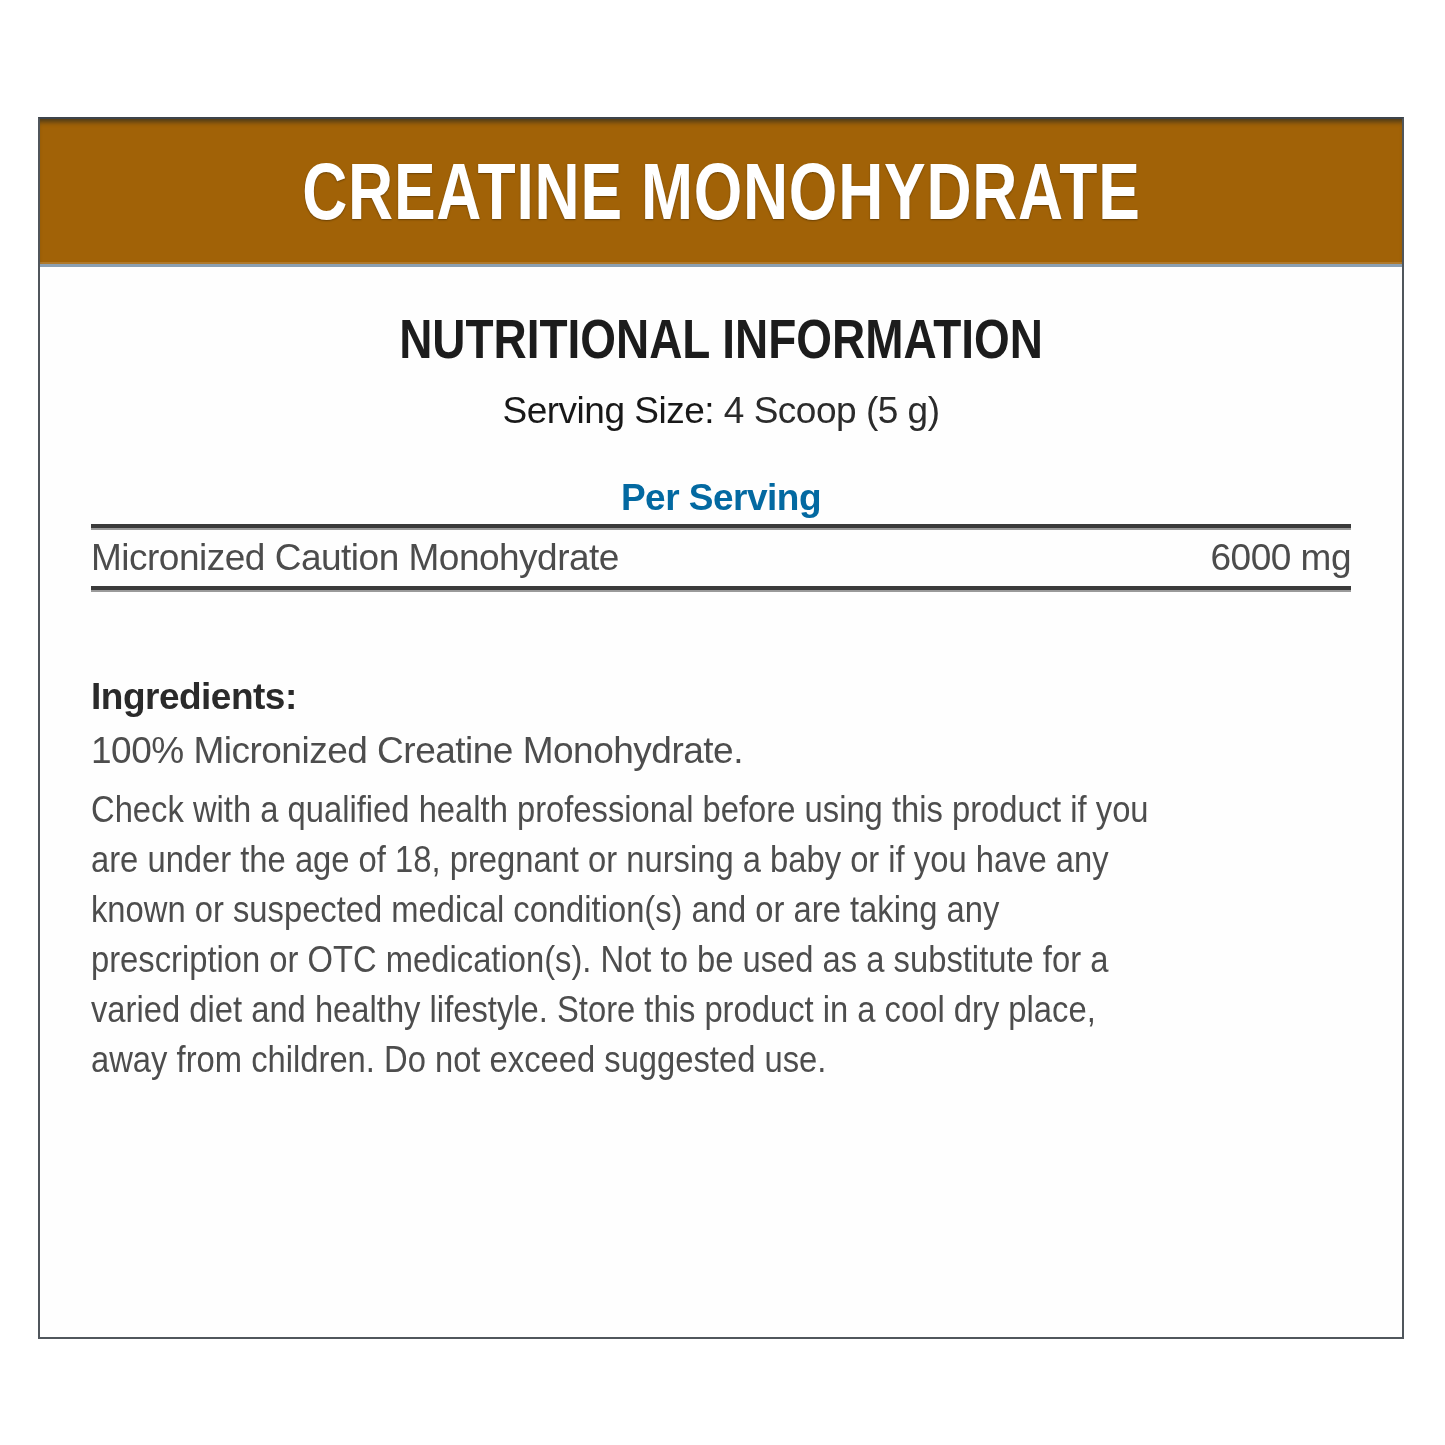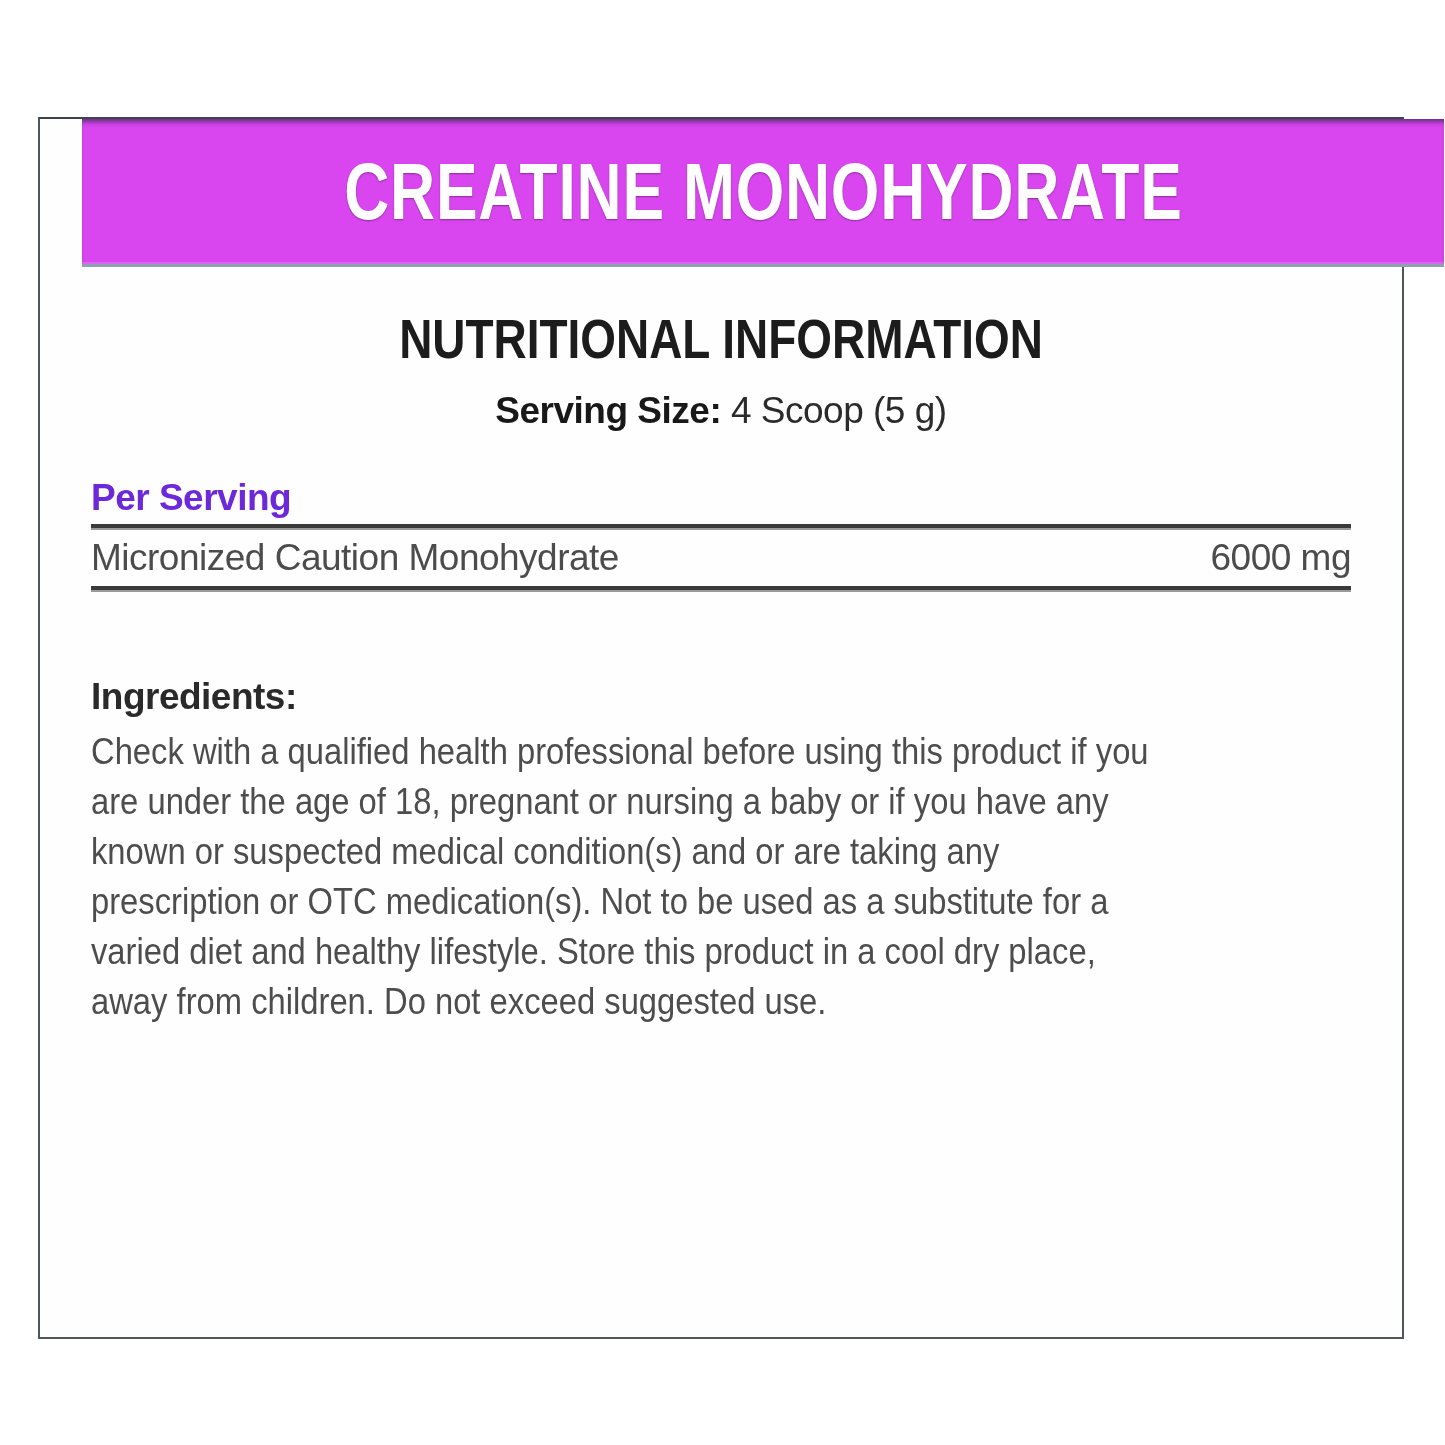--- a/index.html
+++ b/index.html
@@ -55,29 +55,29 @@
     line-height: 1;
   }
   .serving-line {
     margin-top: 20px;
     text-align: center;
     font-size: 37px;
     color: #1f1f1f;
     letter-spacing: -0.5px;
     line-height: 1.3;
   }
-  .serving-label { font-weight: 700; color: #181818; }
+  .serving-label { font-weight: 400; color: #181818; }
   .serving-value { font-weight: 400; color: #2b2b2b; }
 
   .facts-table { margin-top: 44px; }
   .per-serving-header {
-    text-align: left;
+    text-align: center;
     font-size: 37px;
     font-weight: 700;
-    color: #6d28d9;
+    color: #0369a1;
     letter-spacing: -0.5px;
     padding-bottom: 8px;
     line-height: 1;
   }
   .rule {
     height: 0;
     border-top: 4px solid #3a3a3a;
     border-bottom: 2px solid #9a9a9a;
   }
   .facts-row {
@@ -116,21 +116,21 @@
     width: 1430px;
     transform: scaleX(0.885);
     transform-origin: left top;
   }
 </style>
 </head>
 <body>
 
 <div class="label-box">
 
-  <div class="header-bar" style="background-color: #d946ef; margin-left: 42px;">
+  <div class="header-bar" style="background-color: #a16207;">
     <div class="header-title" style="color: rgb(255, 255, 255);">CREATINE MONOHYDRATE</div>
   </div>
 
   <div class="content">
 
     <div class="section-title">NUTRITIONAL INFORMATION</div>
 
     <div class="serving-line">
       <span class="serving-label">Serving Size:</span><span class="serving-value"> 4 Scoop (5 g)</span>
     </div>
@@ -139,20 +139,21 @@
       <div class="per-serving-header">Per Serving</div>
       <div class="rule"></div>
       <div class="facts-row">
         <span>Micronized Caution Monohydrate</span>
         <span>6000 mg</span>
       </div>
       <div class="rule"></div>
     </div>
 
     <div class="ingredients-heading">Ingredients:</div>
+    <div class="ingredients-text">100% Micronized Creatine Monohydrate.</div>
 
     <div class="caution-text">Check with a qualified health professional before using this product if you
 are under the age of 18, pregnant or nursing a baby or if you have any
 known or suspected medical condition(s) and or are taking any
 prescription or OTC medication(s). Not to be used as a substitute for a
 varied diet and healthy lifestyle. Store this product in a cool dry place,
 away from children. Do not exceed suggested use.</div>
 
   </div>
 </div>

